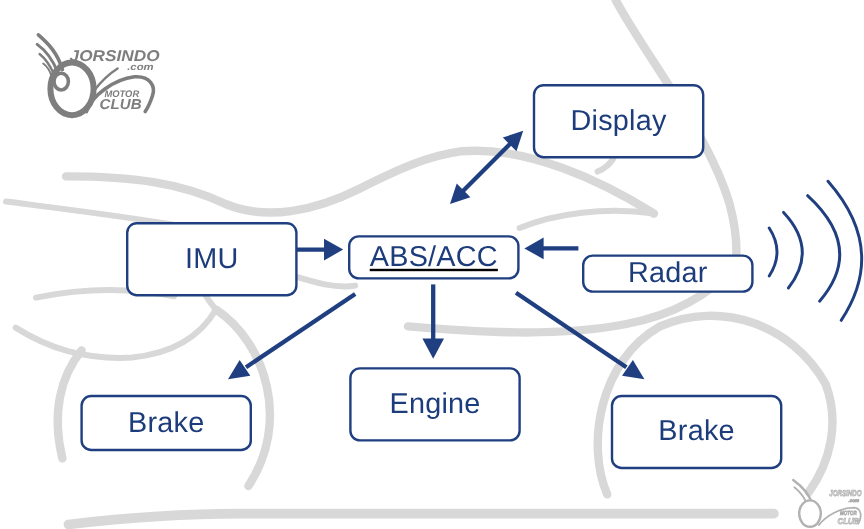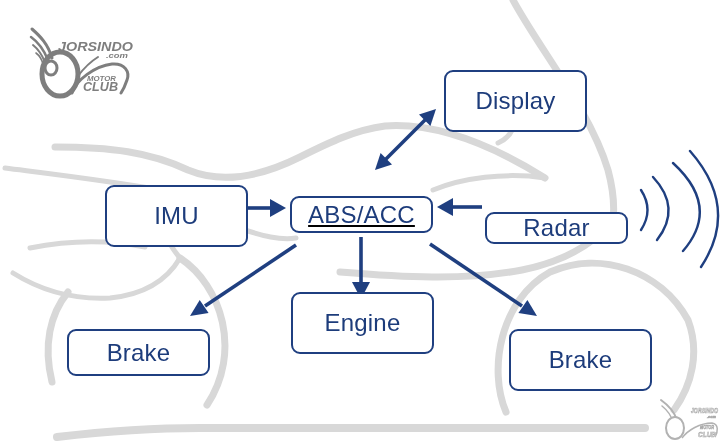--- a/index.html
+++ b/index.html
@@ -122,21 +122,21 @@
 </div>
 <div class="node" style="left:105px; top:185px;">
   <span class="node-label">IMU</span>
 </div>
 <div class="node" style="left:290px; top:196px; height:37px;text-decoration:underline;">
   <span class="node-label">ABS/ACC</span>
 </div>
 <div class="node" style="left:485px; top:184px; height:32px;margin-top:28px;">
   <span class="node-label">Radar</span>
 </div>
-<div class="node" style="left:291px; top:292px;">
+<div class="node" style="left:291px; top:306px;">
   <span class="node-label">Engine</span>
 </div>
 <div class="node" style="left:67px; top:329px; height:47px;">
   <span class="node-label">Brake</span>
 </div>
 <div class="node" style="left:509px; top:329px;">
   <span class="node-label">Brake</span>
 </div>
 
 </body></html>

